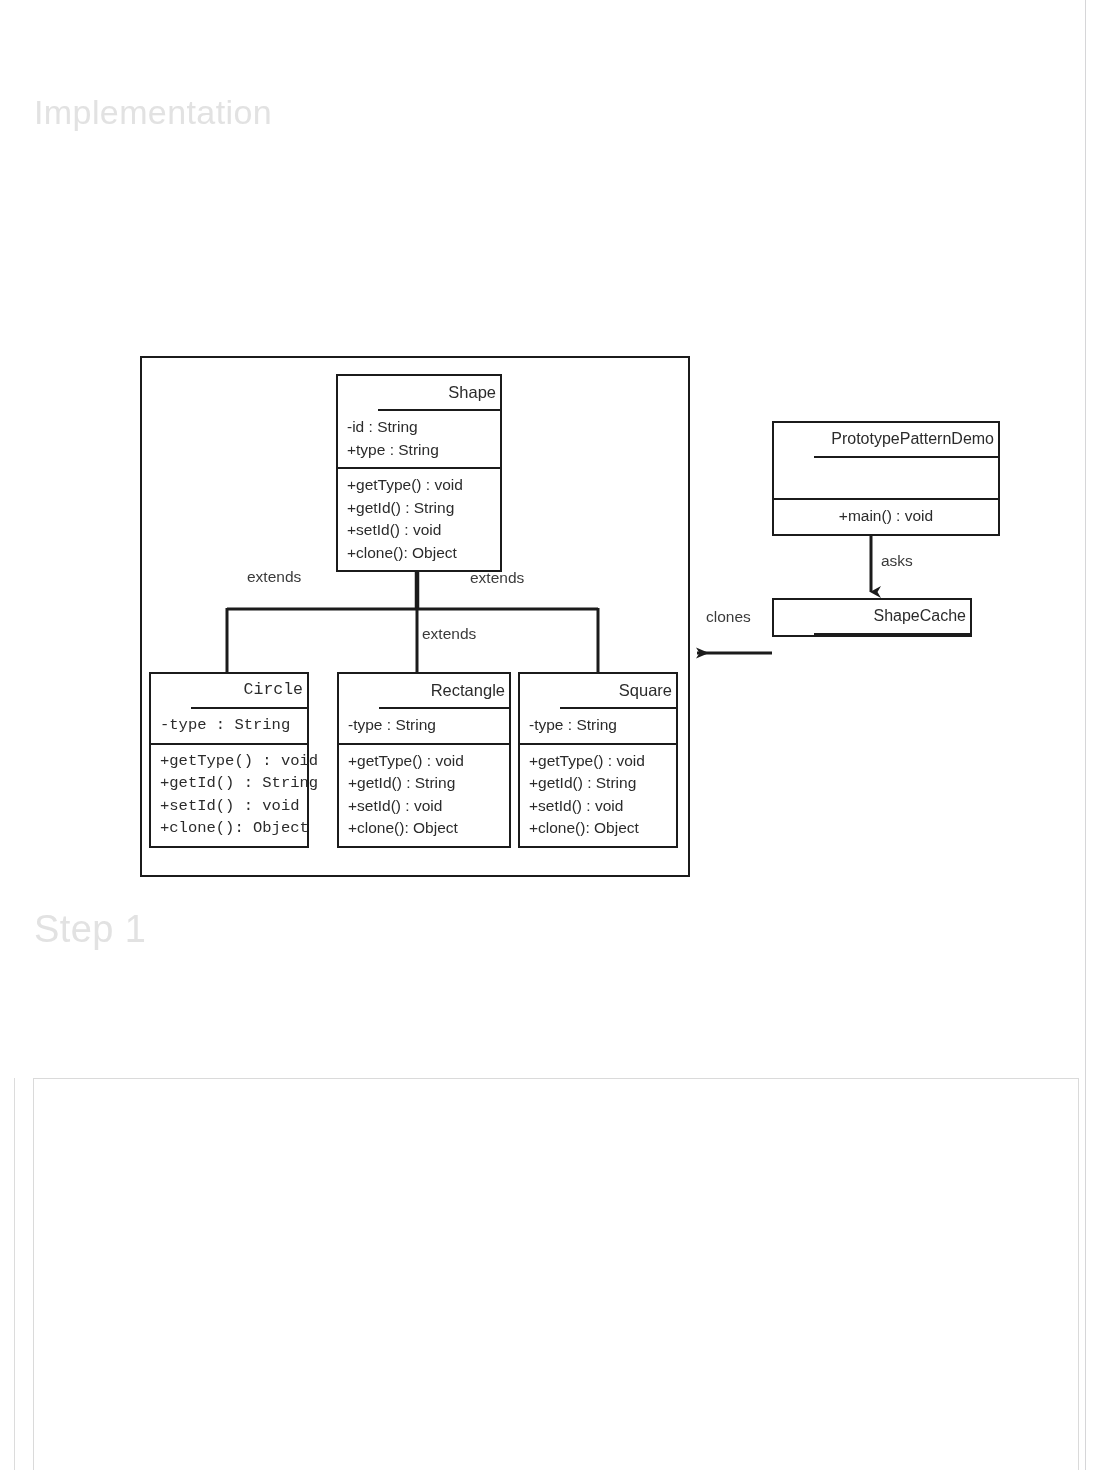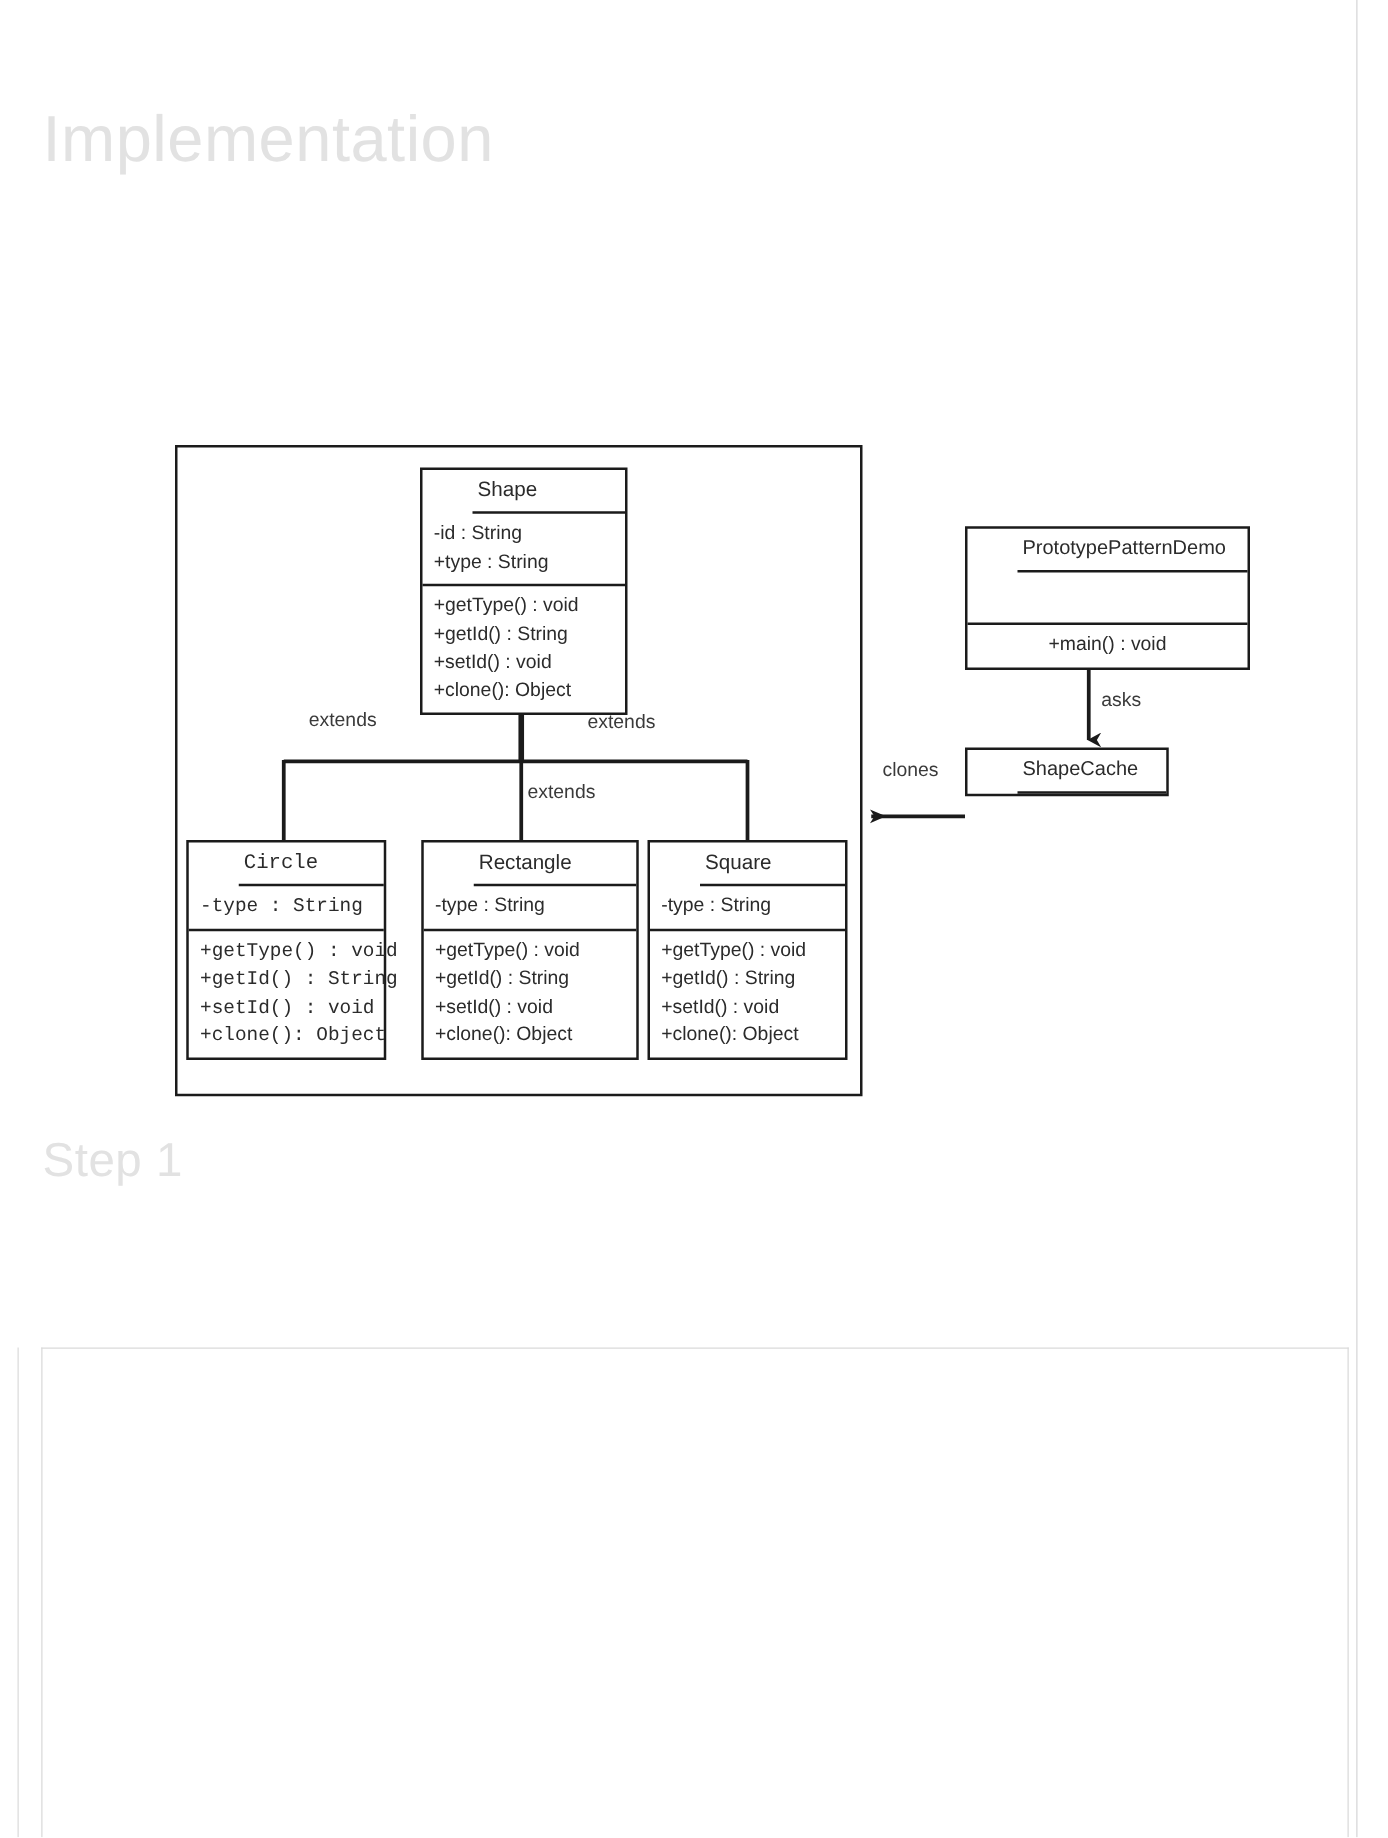--- a/index.html
+++ b/index.html
@@ -44,21 +44,21 @@
     color: #e2e2e2;
     font-weight: 400;
     letter-spacing: 0.4px;
     white-space: nowrap;
     -webkit-font-smoothing: antialiased;
     filter: blur(0.35px);
   }
   #heading-implementation {
     left: 34px;
     top: 88px;
-    font-size: 52px;
+    font-size: 34px;
     line-height: 48px;
   }
   #heading-step1 {
     left: 34px;
     top: 908px;
     font-size: 38px;
     line-height: 42px;
   }
 
   
@@ -105,21 +105,21 @@
 
   
   .uml-class {
     position: absolute;
     border: 2.5px solid #1b1b1b;
     box-sizing: border-box;
     background: #ffffff;
     color: #2b2b2b;
   }
   .uml-name {
-    text-align: left;
+    text-align: right;
     font-size: 16.5px;
     line-height: 20px;
     padding: 6px 4px 7px;
     border-bottom: 2.5px solid #1b1b1b;
     white-space: nowrap;
     overflow: hidden;
     margin-left: 40px;
   }
   .uml-compartment {
     padding: 5px 9px 6px;
@@ -140,21 +140,21 @@
   .uml-compartment.center .uml-line {
     text-align: center;
   }
 
   
   #class-shape      { left: 336px; top: 374px; width: 166px; }
   #class-circle     { left: 149px; top: 672px; width: 160px; font-family: Liberation Mono, monospace; }
   #class-rectangle  { left: 337px; top: 672px; width: 174px; }
   #class-square     { left: 518px; top: 672px; width: 160px; }
   #class-demo       { left: 772px; top: 421px; width: 228px; }
-  #class-shapecache { left: 772px; top: 598px; width: 163px; }
+  #class-shapecache { left: 772px; top: 598px; width: 200px; }
 
   #class-demo .uml-name,
   #class-shapecache .uml-name { font-size: 16px; }
 
   
   .edge-label {
     position: absolute;
     font-size: 15.5px;
     line-height: 19px;
     color: #3a3a3a;

